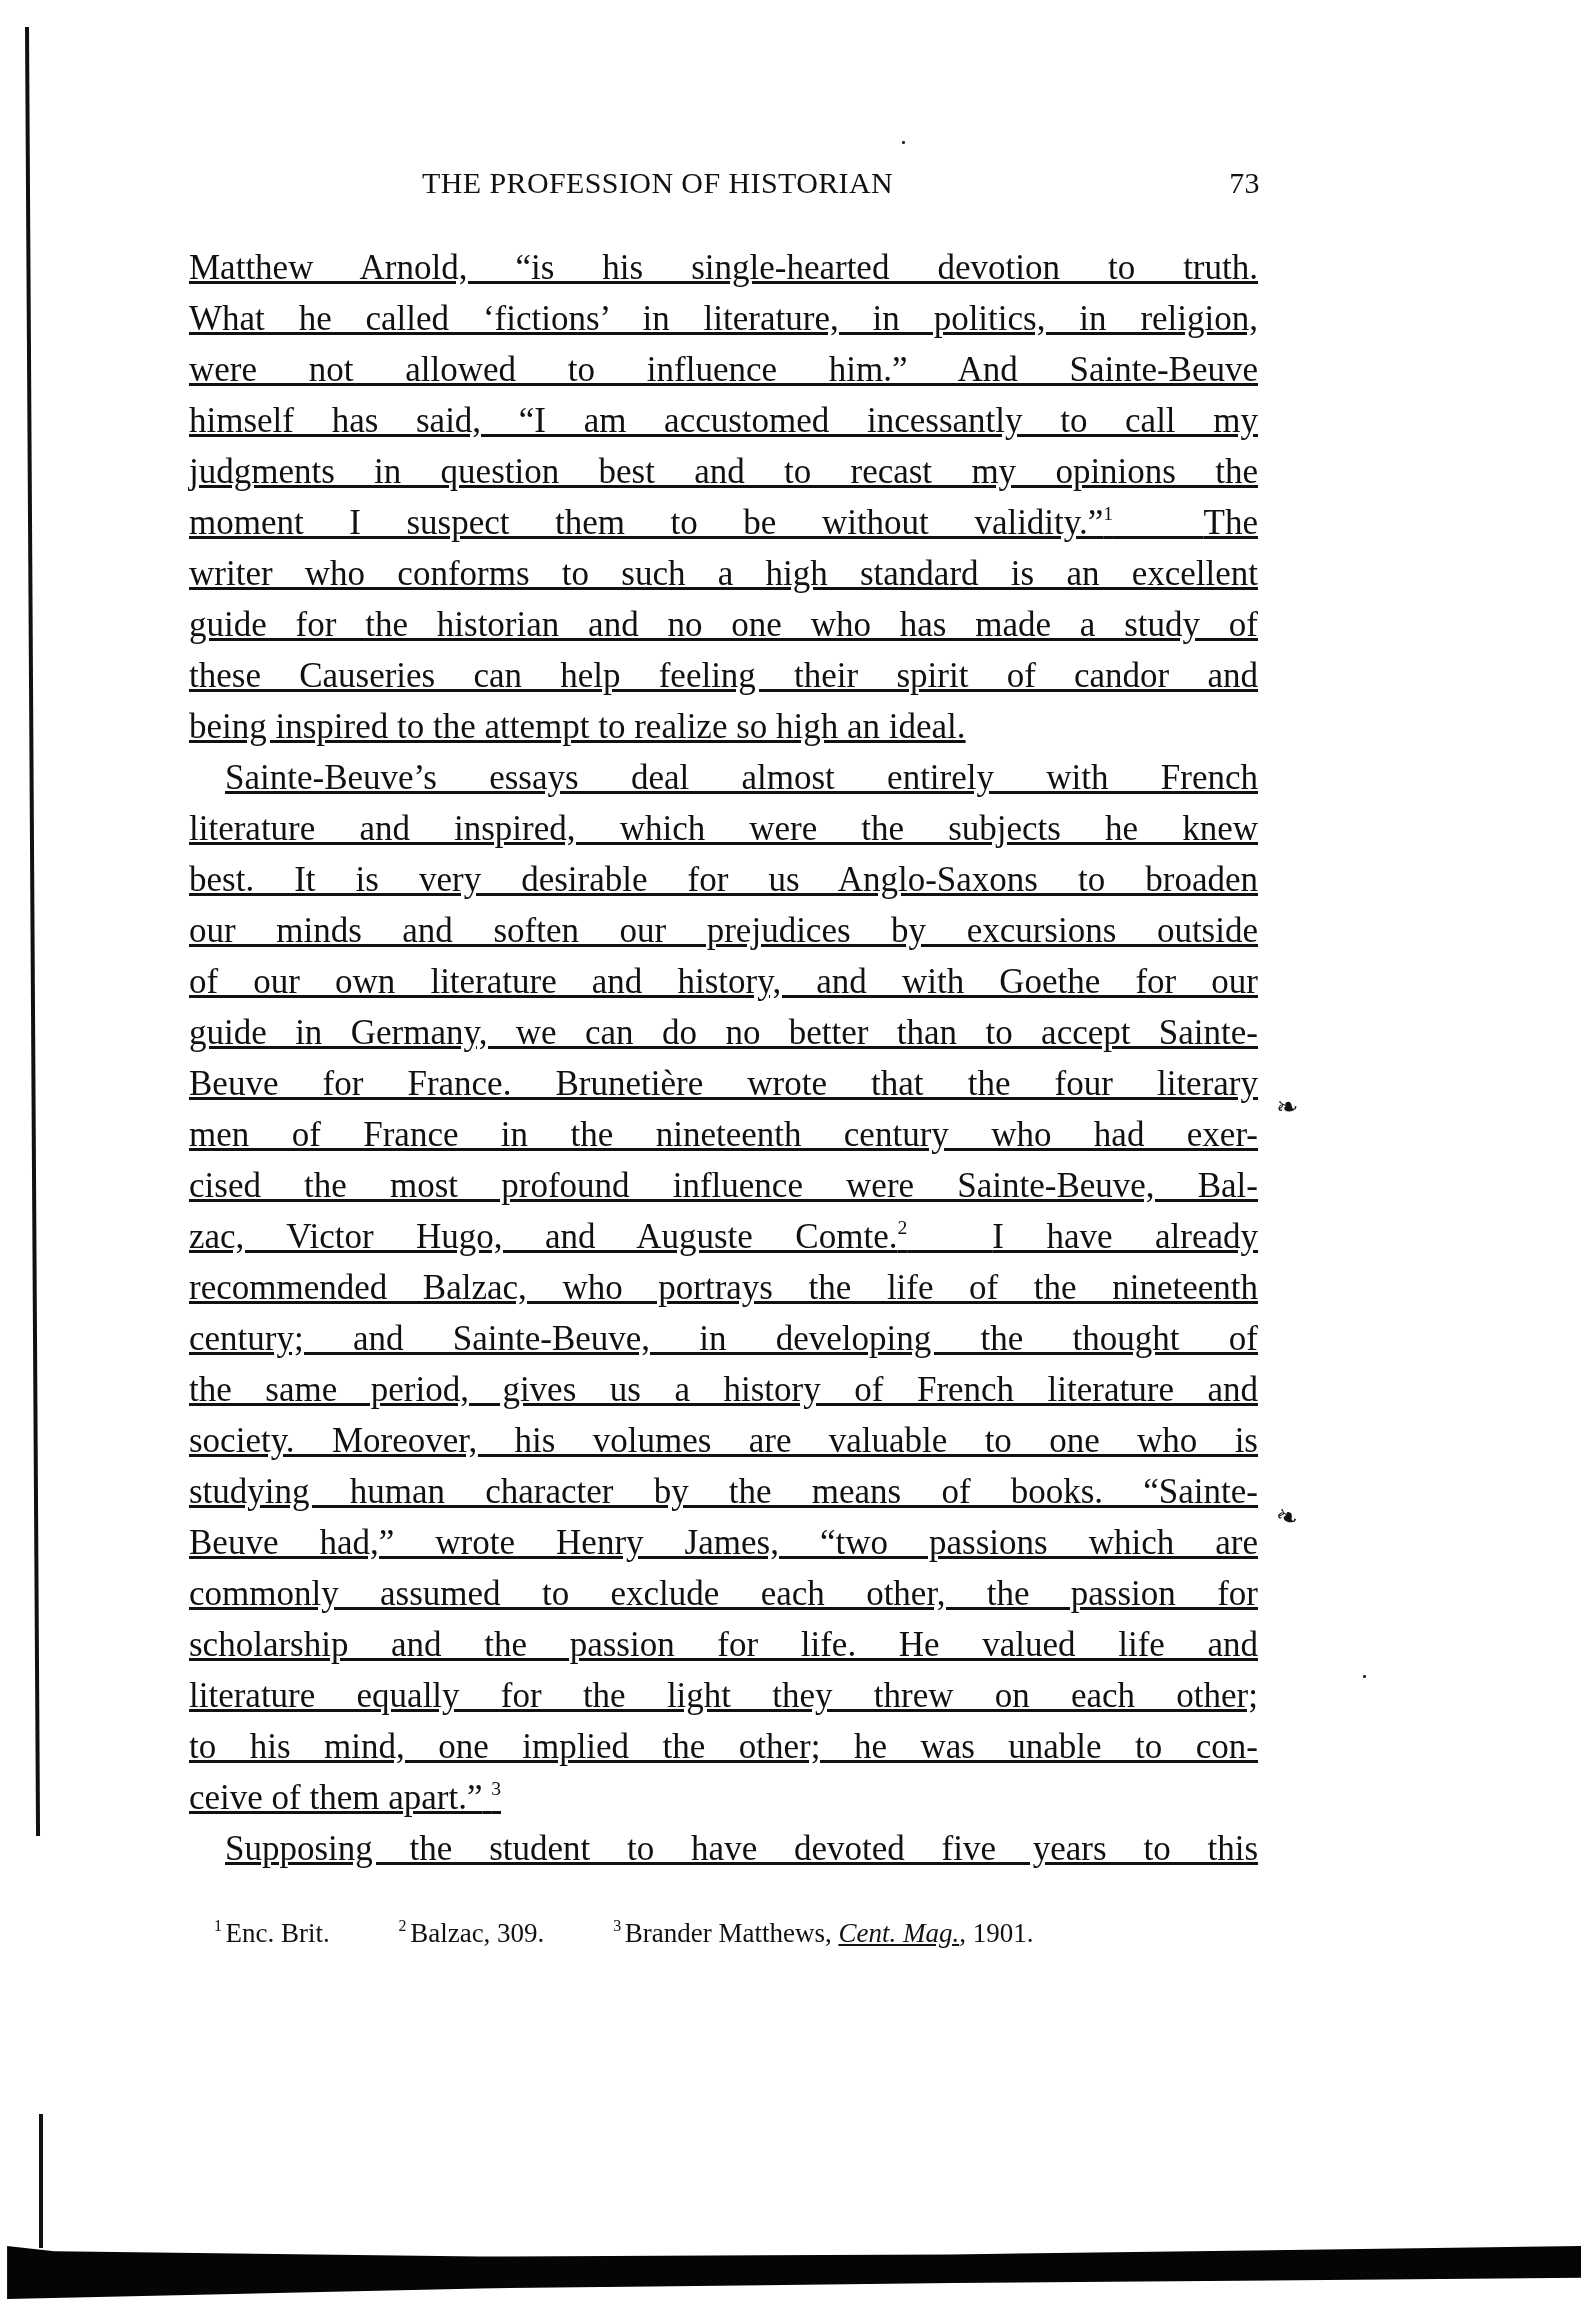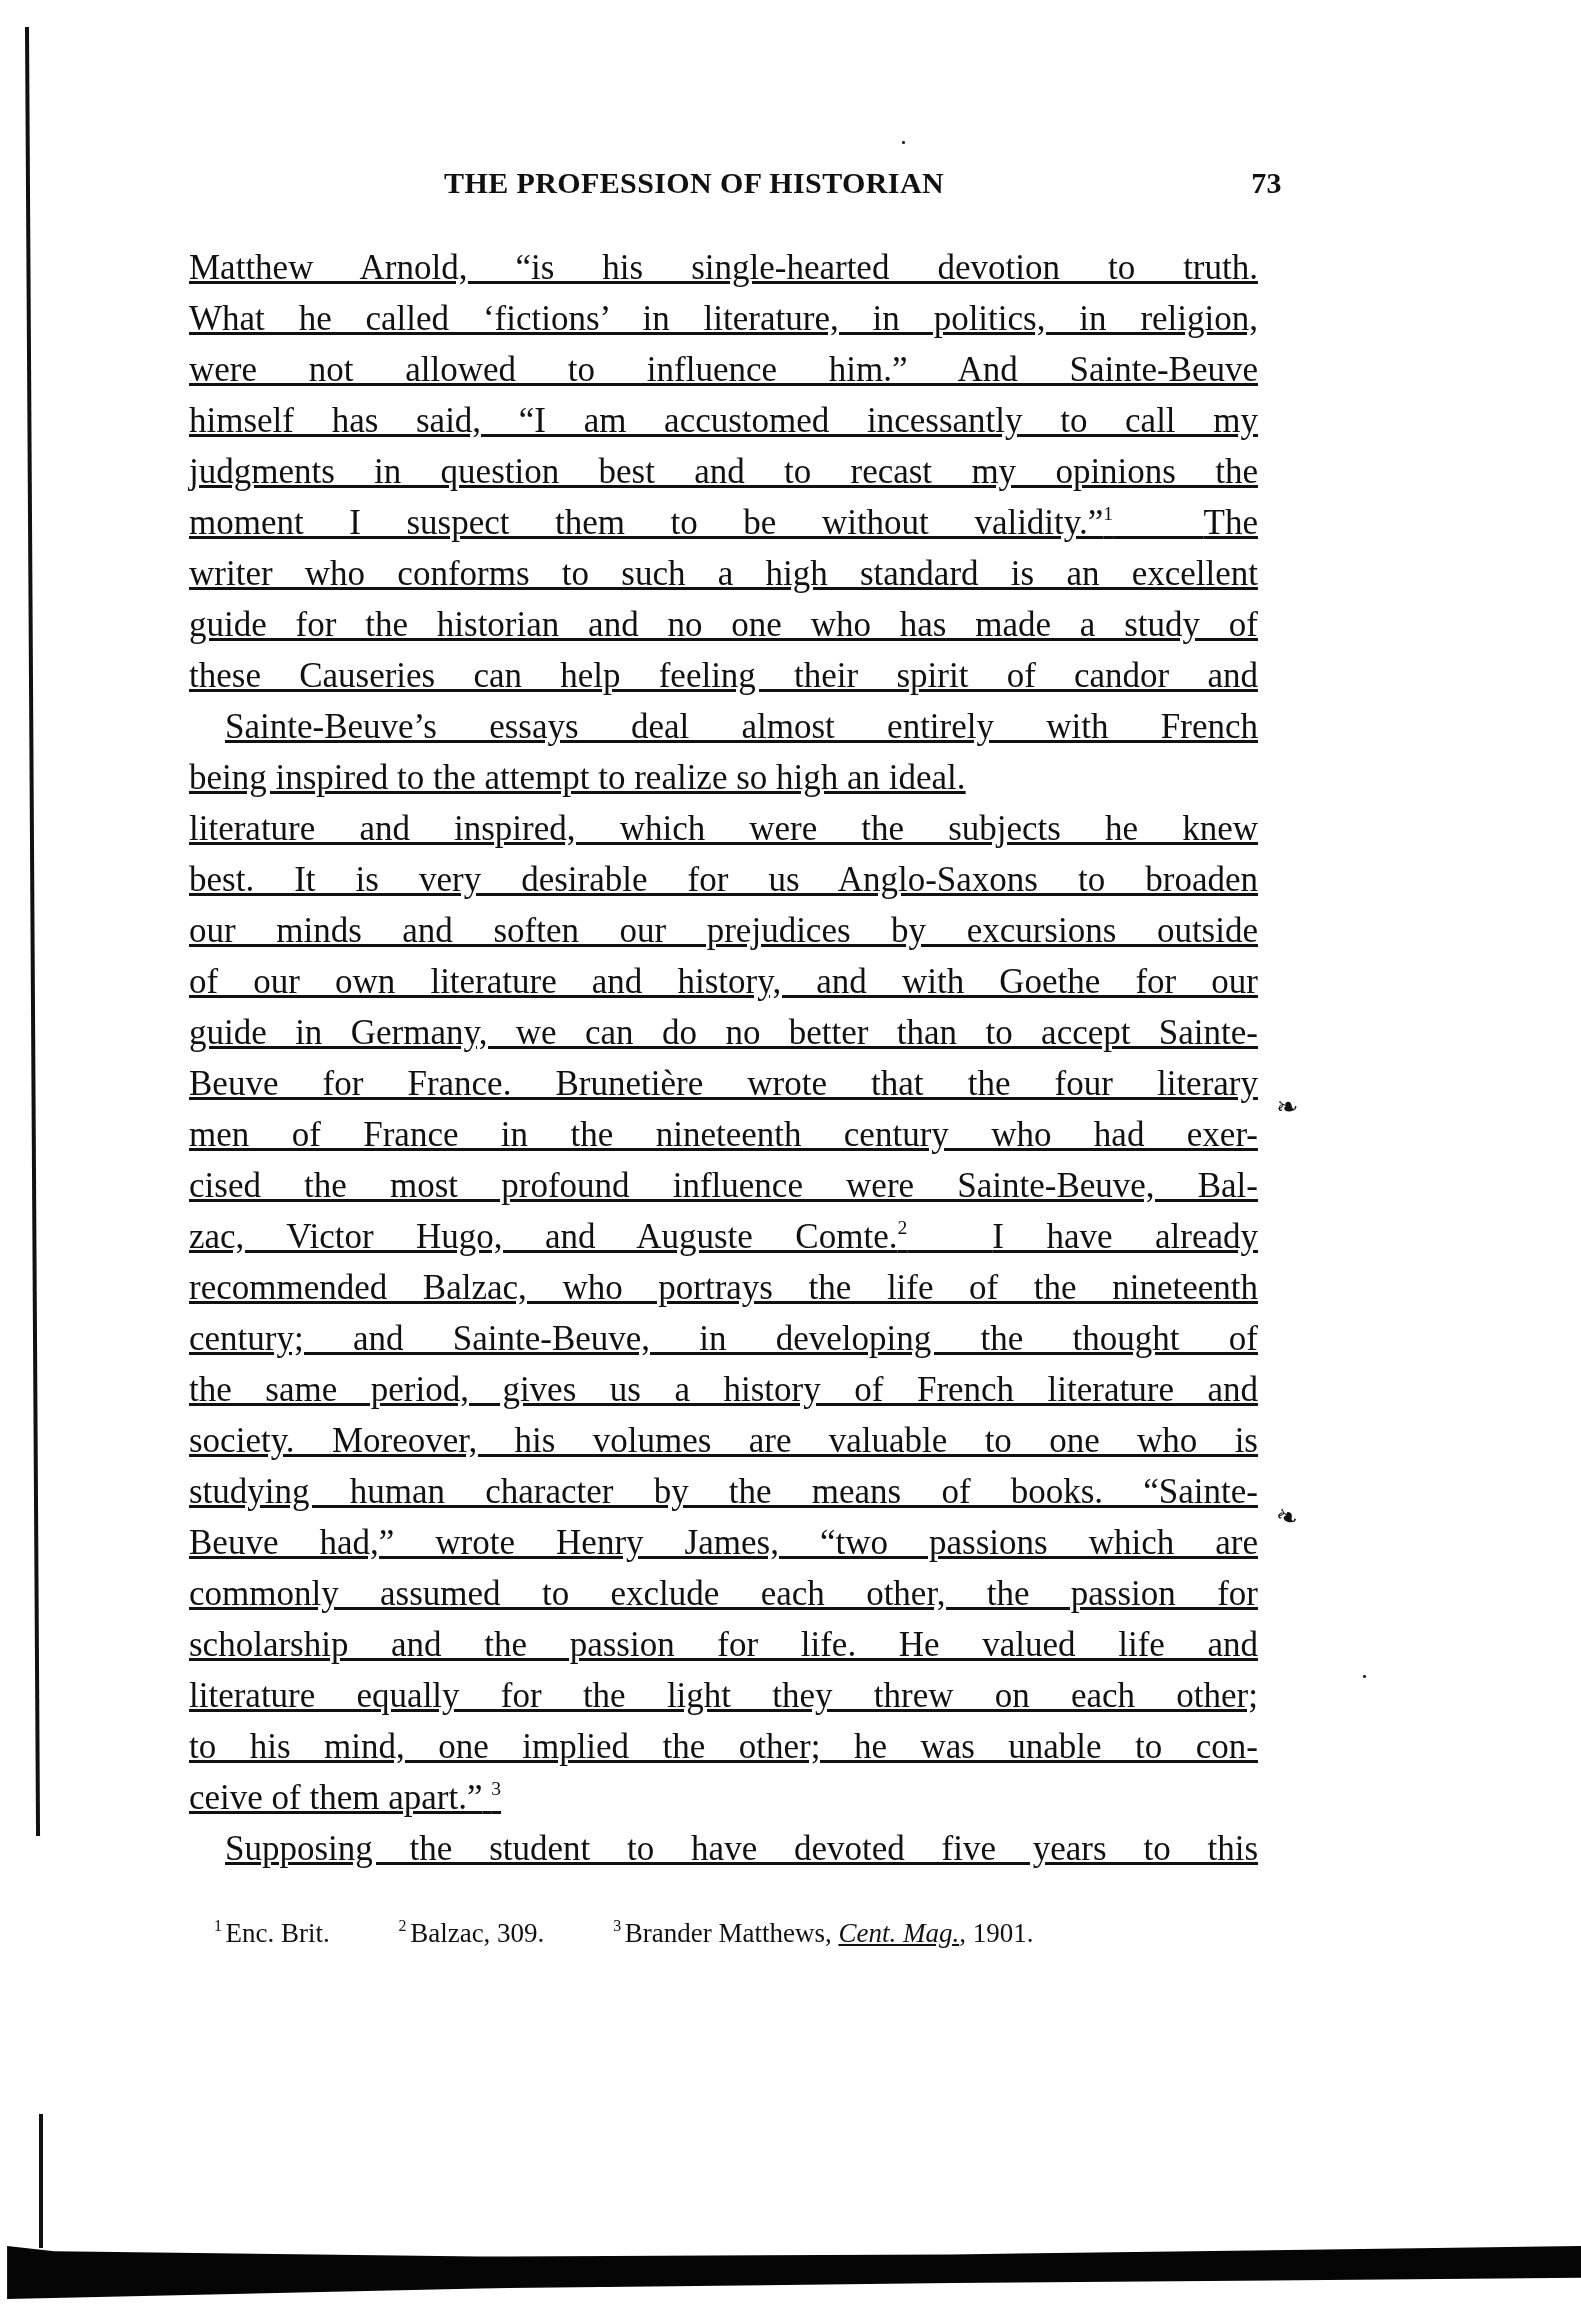--- a/index.html
+++ b/index.html
@@ -16,26 +16,25 @@
       color: #111111;
     }
     .page {
       position: absolute;
       left: 0; top: 0;
       width: 1582px; height: 2319px;
     }
     .running-head {
       position: absolute;
       top: 166px;
-      left: 444px;
+      left: 422px;
       width: 838px;
       height: 45px;
       font-size: 30px;
       letter-spacing: 0.4px;
-      font-weight: bold;
     }
     .running-title {
       position: absolute;
       left: 0;
       top: 0;
     }
     .page-number {
       position: absolute;
       right: 0;
       top: 0;
@@ -144,22 +143,22 @@
   <div class="body-text">
     <span class="line">Matthew Arnold, “is his single-hearted devotion to truth.</span>
     <span class="line">What he called ‘fictions’ in literature, in politics, in religion,</span>
     <span class="line">were not allowed to influence him.”  And Sainte-Beuve</span>
     <span class="line">himself has said, “I am accustomed incessantly to call my</span>
     <span class="line">judgments in question best and to recast my opinions the</span>
     <span class="line"><span>moment I suspect them to be without validity.”</span><sup class="fn">1</sup>&nbsp; <span>The</span></span>
     <span class="line">writer who conforms to such a high standard is an excellent</span>
     <span class="line">guide for the historian and no one who has made a study of</span>
     <span class="line">these Causeries can help feeling their spirit of candor and</span>
+    <span class="line last">being inspired to the attempt to realize so high an ideal.</span>
     <span class="line indent">Sainte-Beuve’s essays deal almost entirely with French</span>
-    <span class="line last">being inspired to the attempt to realize so high an ideal.</span>
     <span class="line">literature and inspired, which were the subjects he knew</span>
     <span class="line">best.  It is very desirable for us Anglo-Saxons to broaden</span>
     <span class="line">our minds and soften our prejudices by excursions outside</span>
     <span class="line">of our own literature and history, and with Goethe for our</span>
     <span class="line">guide in Germany, we can do no better than to accept Sainte-</span>
     <span class="line">Beuve for France.  Brunetière wrote that the four literary</span>
     <span class="line">men of France in the nineteenth century who had exer-</span>
     <span class="line">cised the most profound influence were Sainte-Beuve, Bal-</span>
     <span class="line"><span>zac, Victor Hugo, and Auguste Comte.</span><sup class="fn">2</sup>&nbsp; <span>I have already</span></span>
     <span class="line">recommended Balzac, who portrays the life of the nineteenth</span>

